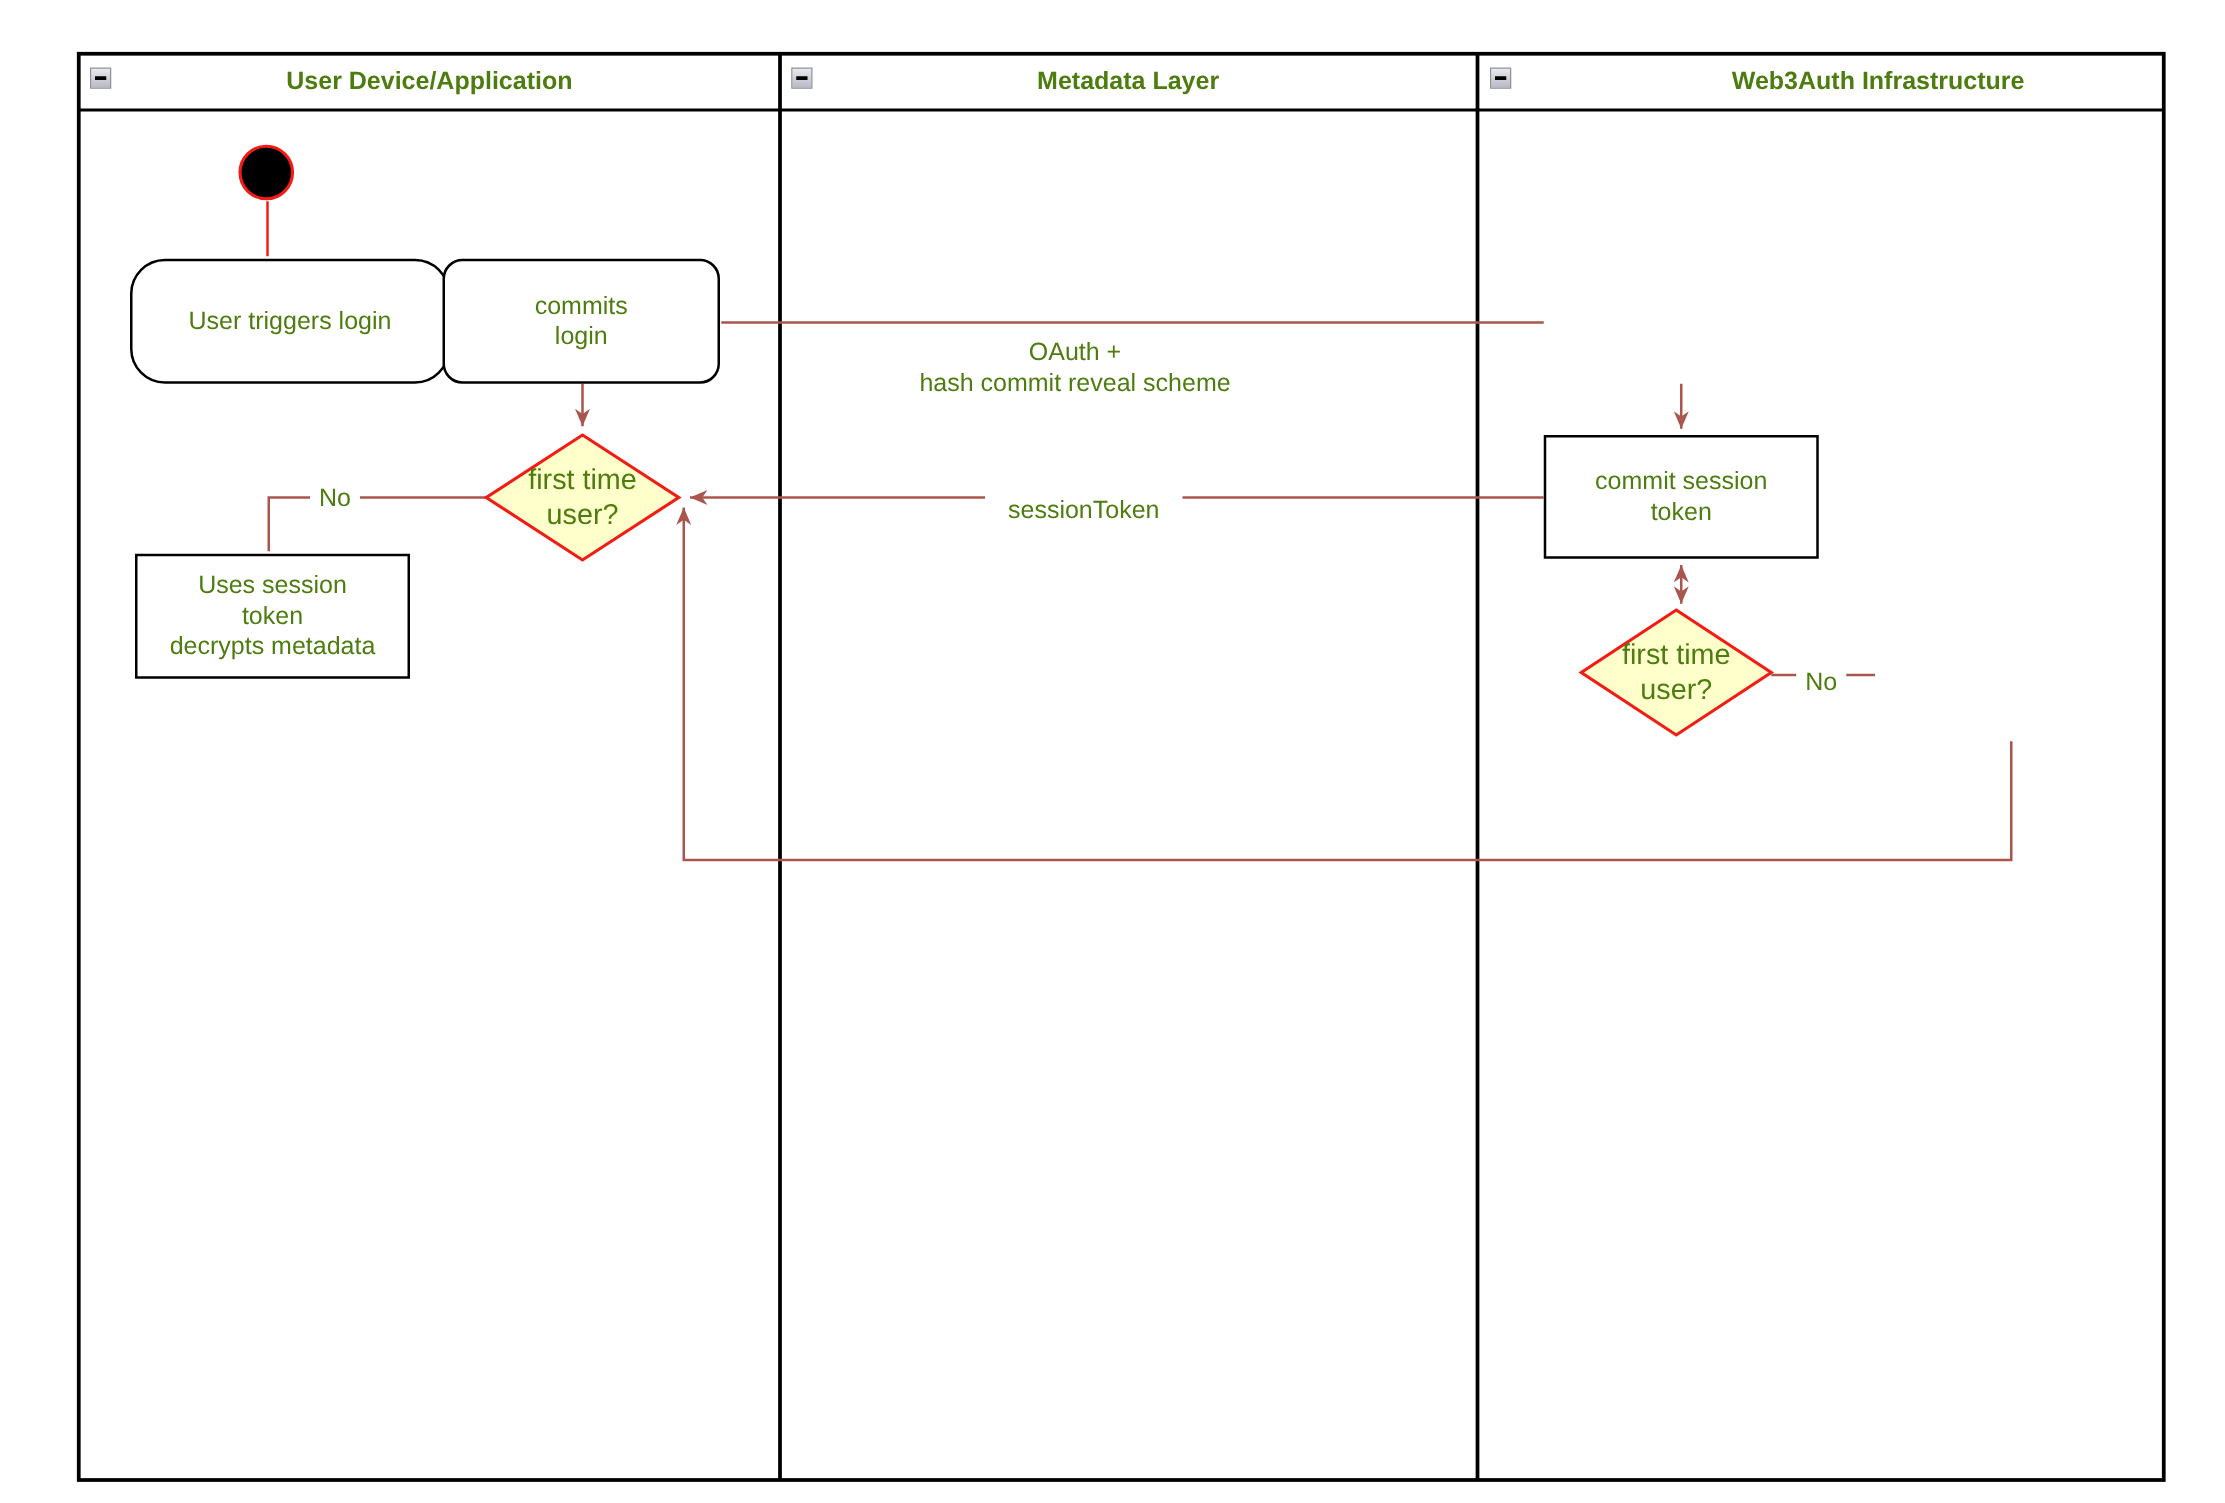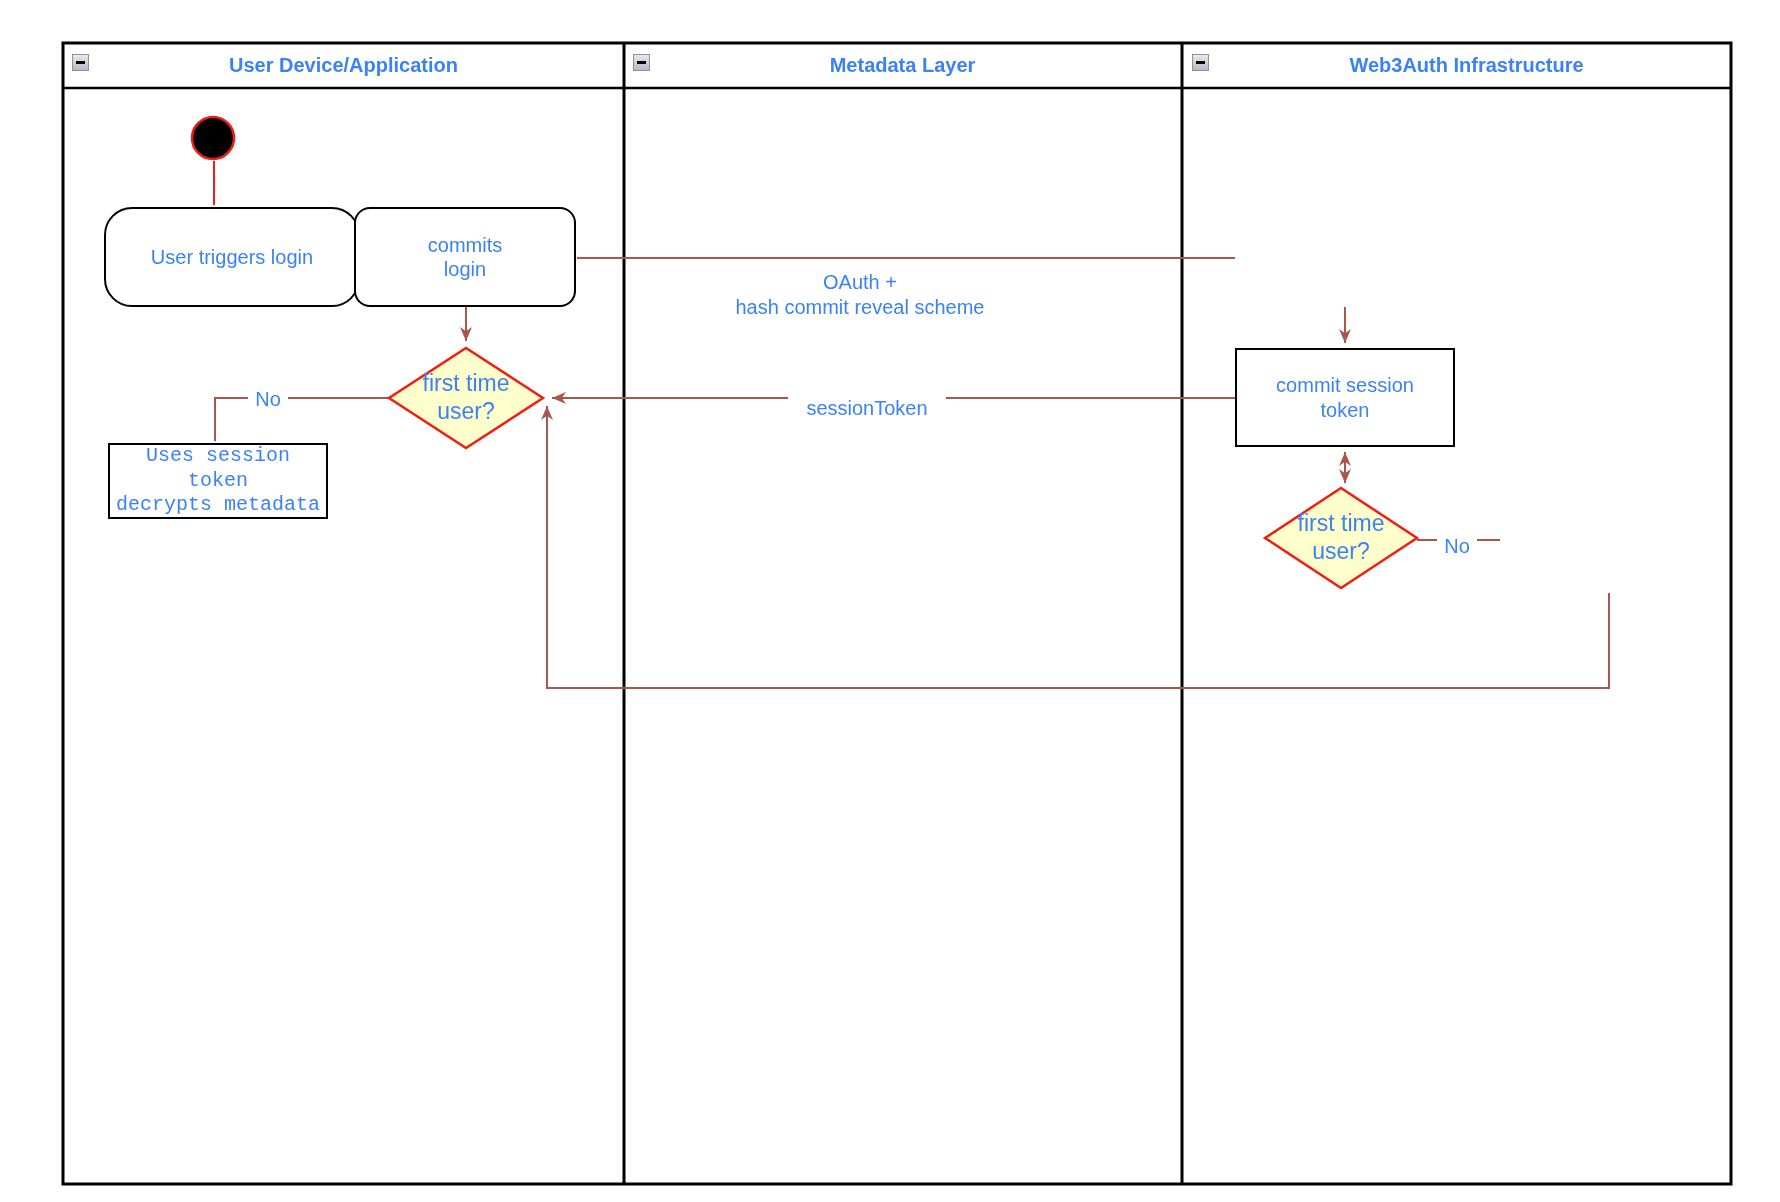--- a/index.html
+++ b/index.html
@@ -1,18 +1,18 @@
 <!DOCTYPE html>
 <html style="--connector: #a9574e; --red: #f21c15; --decision_fill: #ffffcc;"><head>
 <meta charset="utf-8">
 <style>
   html,body{margin:0;padding:0;background:#ffffff;}
   #canvas{
     position:relative;width:1780px;height:1202px;background:#ffffff;
-    font-family:"Liberation Sans","DejaVu Sans",sans-serif;color:#3b82f6;
+    font-family:"Liberation Sans","DejaVu Sans",sans-serif;color:#4d7c0f;
     overflow:hidden;
   }
   #shapes{position:absolute;left:0;top:0;width:1780px;height:1202px;}
 
   
   .lane-frame{fill:none;stroke:#000;stroke-width:3;}
   .lane-line{stroke:#000;stroke-width:3;}
   .header-line{stroke:#000;stroke-width:2.5;}
 
   
@@ -79,36 +79,36 @@
     <line class="connector" x1="1417" y1="540" x2="1500" y2="540"></line>
     <line class="connector" x1="1345" y1="307" x2="1345" y2="343" marker-end="url(#arrow)"></line>
     <polyline class="connector" points="1609,593 1609,688 547,688 547,406" marker-end="url(#arrow)"></polyline>
 
     <polygon class="decision" points="466,348 543,398 466,448 389,398"></polygon>
     <polygon class="decision" points="1341,488 1417,538 1341,588 1265,538"></polygon>
   </svg>
 
   <div class="lane-title" style="left:63px;width:561px;">User Device/Application</div>
   <div class="lane-title" style="left:624px;width:557px;">Metadata Layer</div>
-  <div class="lane-title" style="left:1192px;width:549px;text-align:center;">Web3Auth Infrastructure</div>
+  <div class="lane-title" style="left:1228px;width:549px;text-align:center;">Web3Auth Infrastructure</div>
 
   <div class="collapse-btn" style="left:72px;top:54px;">
       <span></span>
     </div>
   <div class="collapse-btn" style="left:633px;top:54px;">
       <span></span>
     </div>
   <div class="collapse-btn" style="left:1192px;top:54px;">
       <span></span>
     </div>
 
   <div class="activity-box" style="left:104px;top:207px;width:256px;height:100px;border-radius:28px;">User triggers login</div>
   <div class="activity-box" style="left:354px;top:207px;width:222px;height:100px;border-radius:16px;">commits
 login</div>
-  <div class="activity-box" style="left:108px;top:443px;width:220px;height:76px;font-family:Liberation Mono, monospace;">Uses session
+  <div class="activity-box" style="left:108px;top:443px;width:220px;height:100px;">Uses session
 token
 decrypts metadata</div>
   <div class="activity-box" style="left:1235px;top:348px;width:220px;height:99px;">commit session
 token</div>
 
   <div class="diamond-label" style="left:386px;top:368px;width:160px;height:60px;">first time
 user?</div>
   <div class="diamond-label" style="left:1261px;top:508px;width:160px;height:60px;">first time
 user?</div>
 

